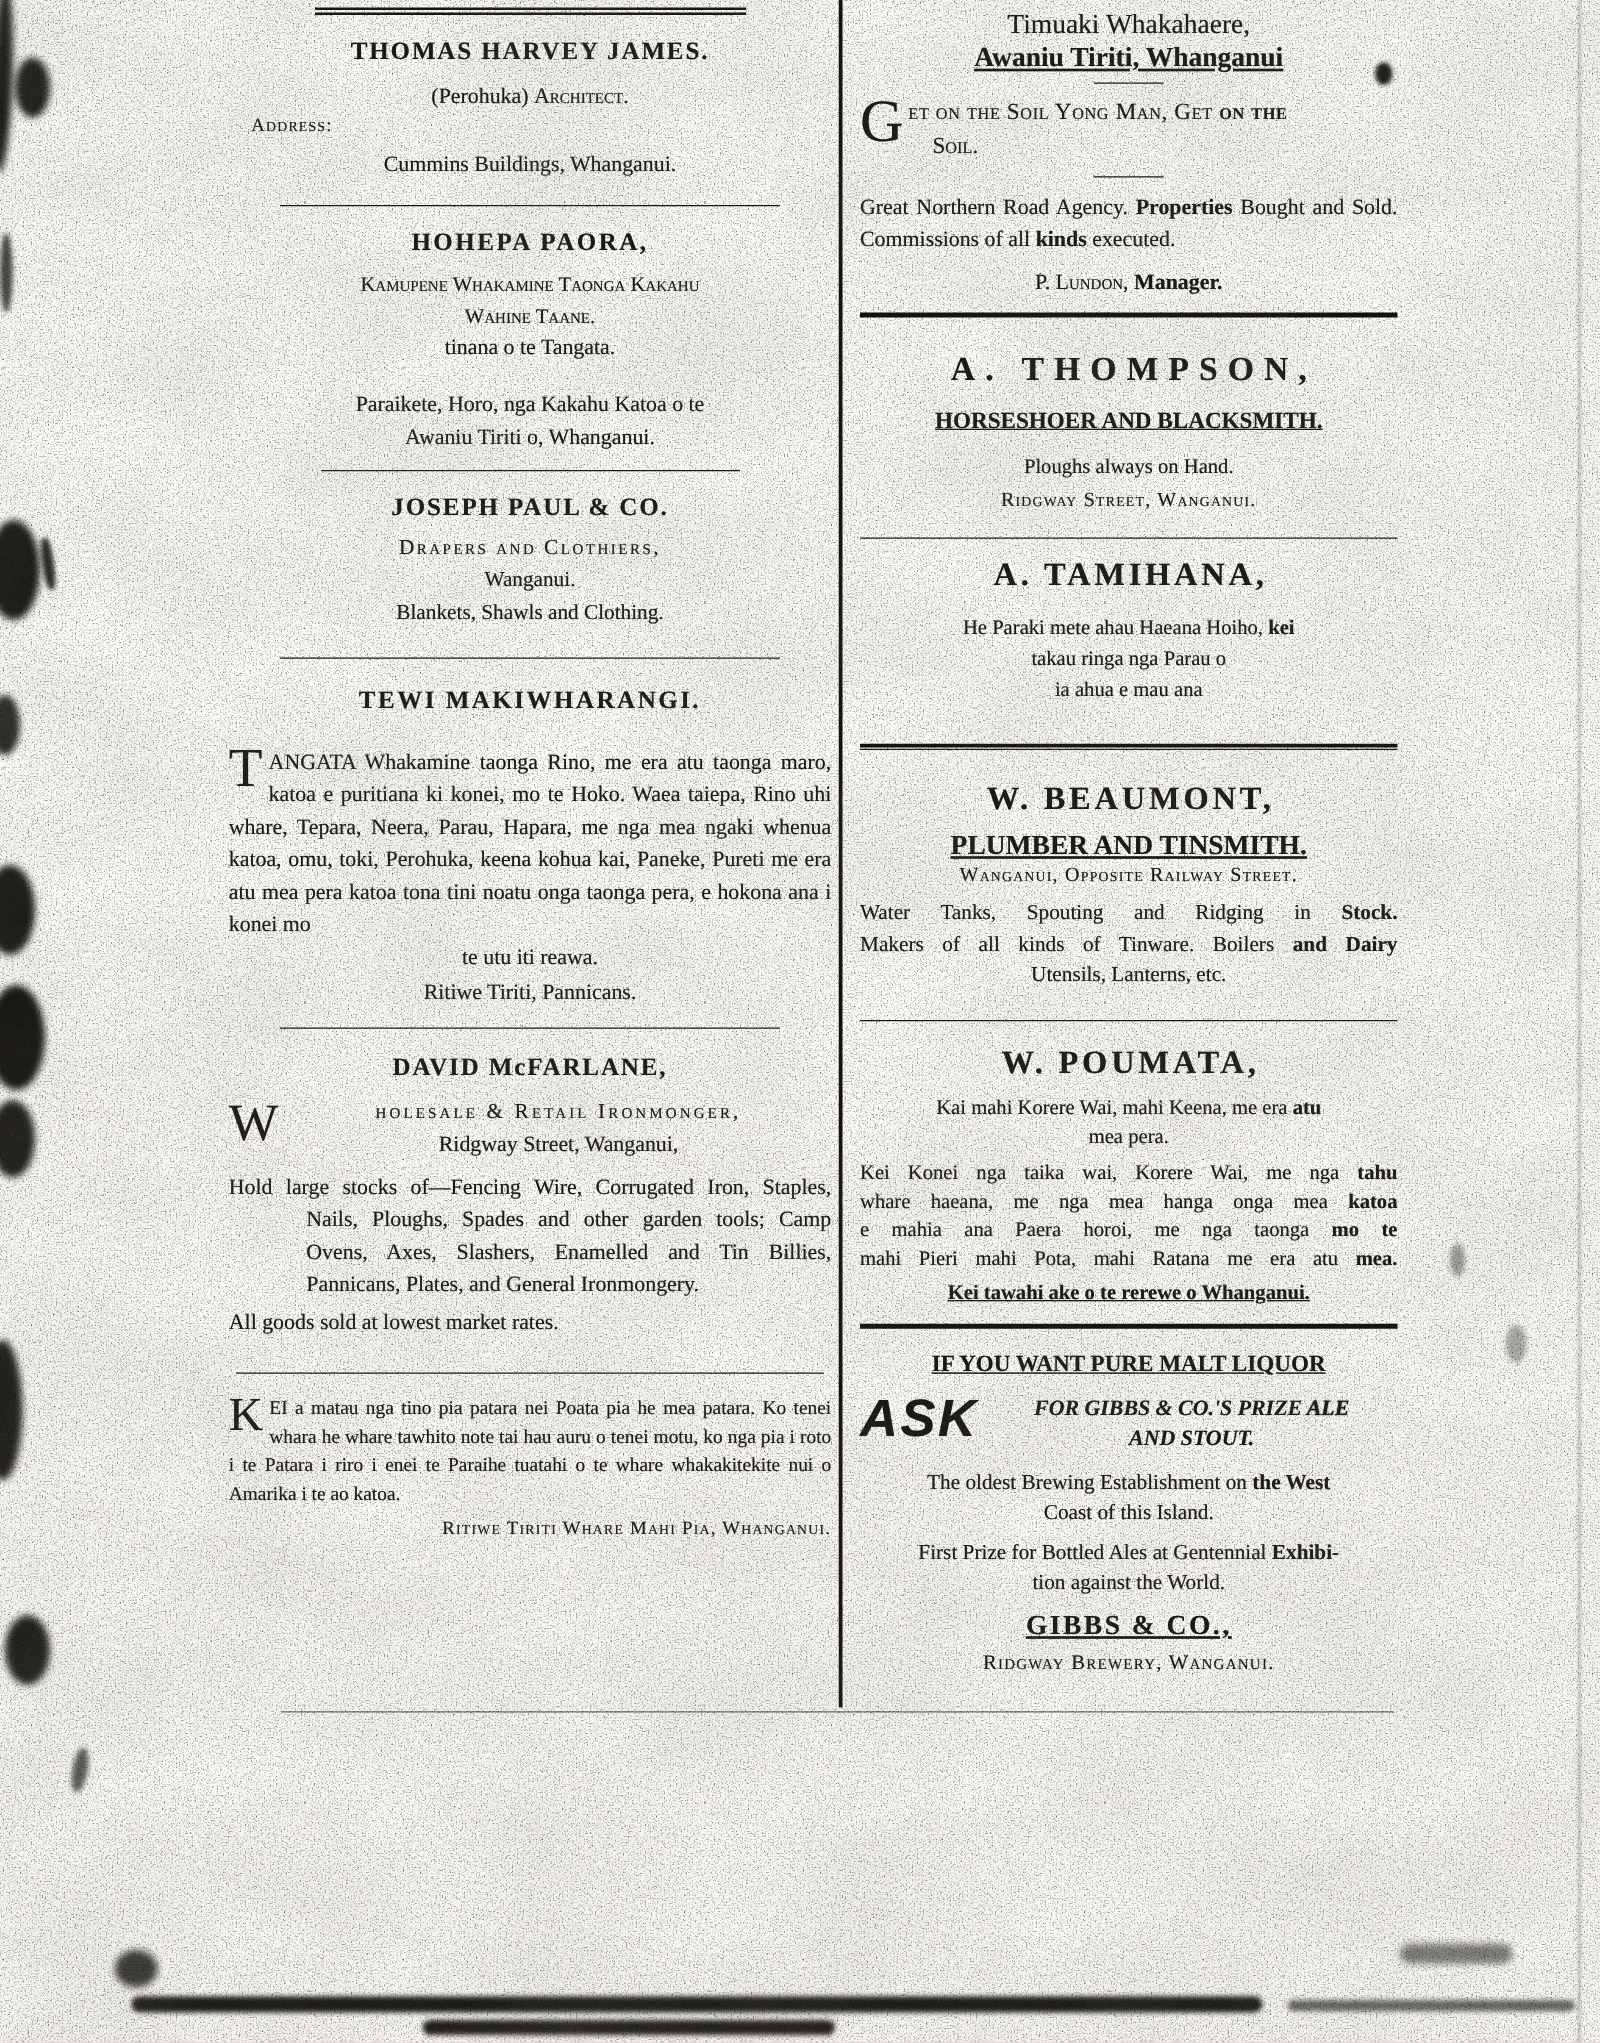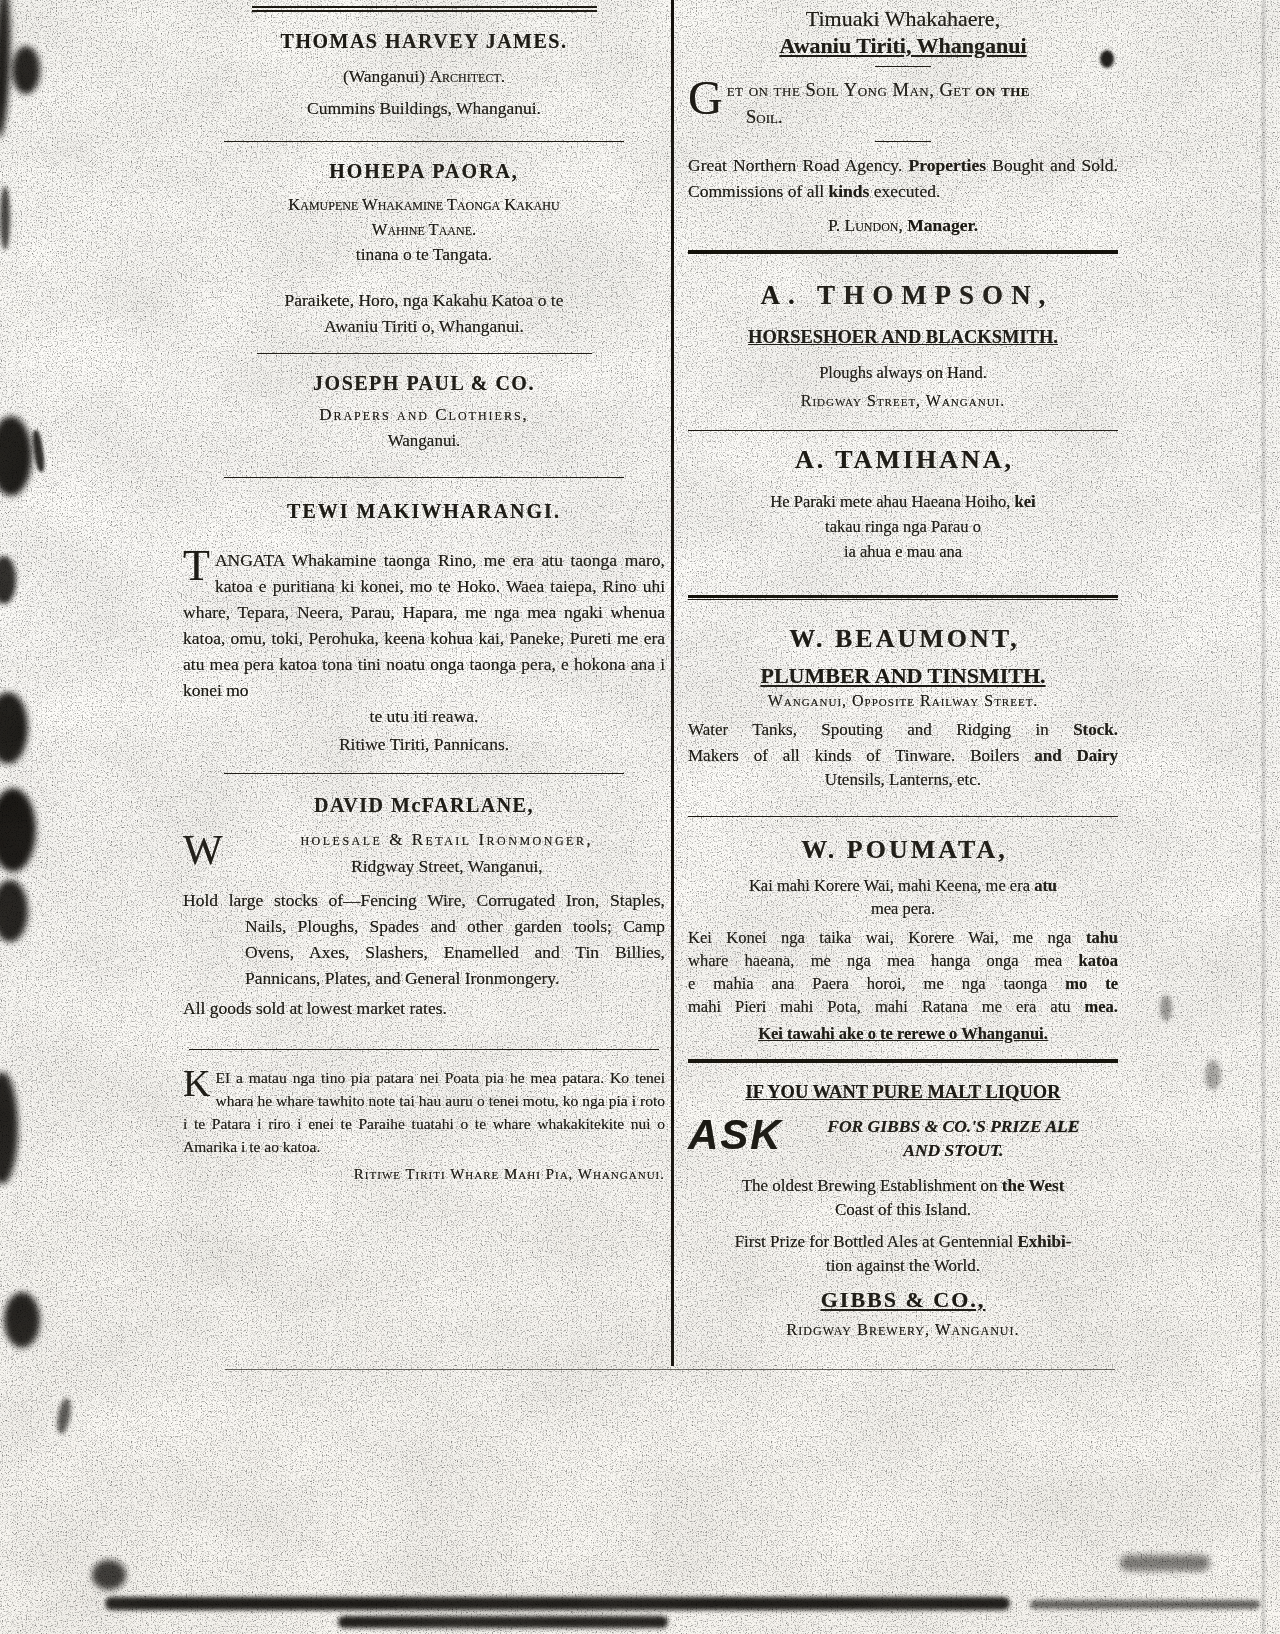--- a/index.html
+++ b/index.html
@@ -122,41 +122,43 @@
   <div class="edge-line"></div>
 
   <div class="divider"></div>
 
   <div class="col col-left">
 
     <div class="rule-dbl w345 mt6"></div>
 
     <section>
       <h2 class="t-title mt16">THOMAS HARVEY JAMES.</h2>
-      <p class="center fs175 mt8"><span>(Wanganui) </span><span class="sc">Architect.</span></p>
+      <p class="center fs175 mt8"><span>(Perohuka) </span><span class="sc">Architect.</span></p>
+      <p class="addr-label mt2">Address:</p>
       <p class="center fs175 mt6">Cummins Buildings, Whanganui.</p>
     </section>
 
     <div class="rule w400 mt20"></div>
 
     <section>
       <h2 class="t-title mt16 ls2">HOHEPA PAORA,</h2>
       <p class="center sc fs165 mt8">Kamupene Whakamine Taonga Kakahu</p>
       <p class="center sc fs165 mt2">Wahine Taane.</p>
       <p class="center fs175 mt0">tinana o te Tangata.</p>
       <p class="center fs175 mt20">Paraikete, Horo, nga Kakahu Katoa o te</p>
       <p class="center fs175 mt0">Awaniu Tiriti o, Whanganui.</p>
     </section>
 
     <div class="rule w335 mt14"></div>
 
     <section>
       <h2 class="t-title mt16">JOSEPH PAUL &amp; CO.</h2>
       <p class="center sc fs17 ls2 mt6">Drapers and Clothiers,</p>
       <p class="center fs17 mt2">Wanganui.</p>
+      <p class="center fs17 mt2">Blankets, Shawls and Clothing.</p>
     </section>
 
     <div class="rule w400 mt24"></div>
 
     <section>
       <h2 class="t-title mt20 ls2">TEWI MAKIWHARANGI.</h2>
       <p class="just fs175 mt22"><span class="dc dc-t">T</span><span>ANGATA Whakamine taonga Rino, me era atu taonga maro, katoa e puritiana ki konei, mo te Hoko. Waea taiepa, Rino uhi whare, Tepara, Neera, Parau, Hapara, me nga mea ngaki whenua katoa, omu, toki, Perohuka, keena kohua kai, Paneke, Pureti me era atu mea pera katoa tona tini noatu onga taonga pera, e hokona ana i konei mo</span></p>
       <p class="center fs175 mt0">te utu iti reawa.</p>
       <p class="center fs175 mt2">Ritiwe Tiriti, Pannicans.</p>
     </section>

